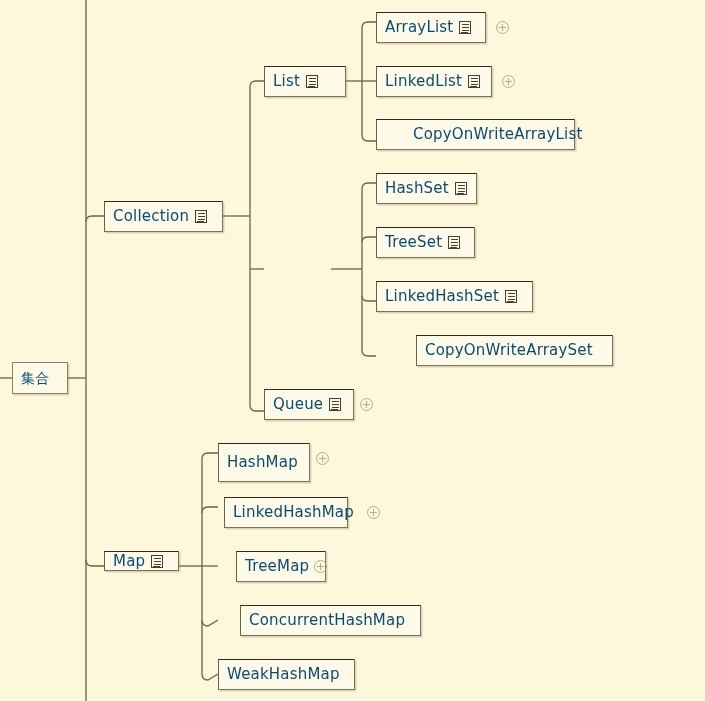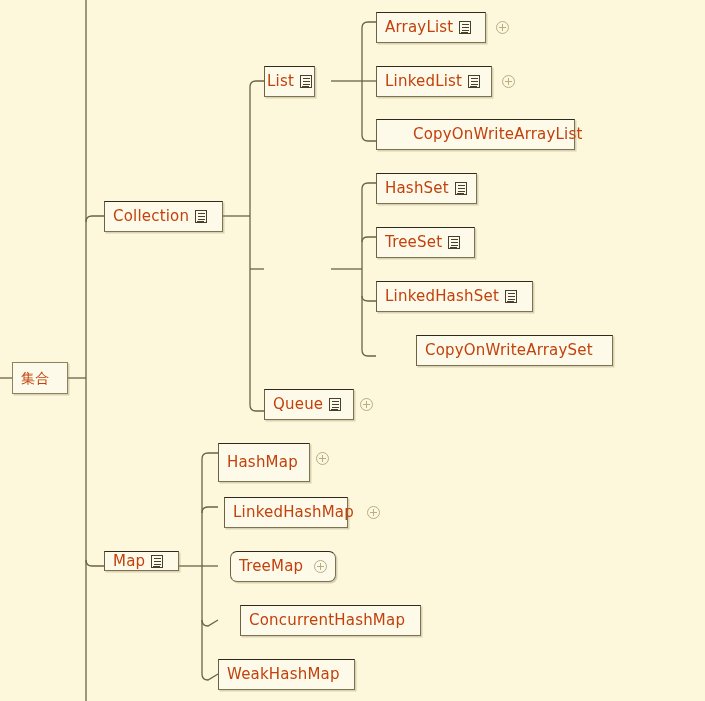--- a/index.html
+++ b/index.html
@@ -35,21 +35,21 @@
     background: #fdfaea;
     border: 1px solid #7d7351;
     border-top-color: #2f2a1c;
     border-left-color: #6b6244;
     box-shadow: 1.5px 1.5px 0 rgba(150,140,105,0.35);
     display: flex;
     align-items: center;
     gap: 6px;
     padding: 0 8px;
     white-space: nowrap;
-    color: #c2410c;
+    color: #0c4a6e;
     font-size: 15px;
     line-height: 1;
   }
   .node .label {
     letter-spacing: 0.2px;
   }
   .node.root {
     font-size: 14px;
     background: #fdfaea;
     border-color: #8d8260;
@@ -153,21 +153,21 @@
 
   <div class="node root" style="left:12px; top:362px; width:56px; height:32px;">
     <span class="label">集合</span>
   </div>
 
   <div class="node" style="left:104px; top:201px; width:119px; height:31px;">
     <span class="label">Collection</span>
     <span class="note-icon"></span>
   </div>
 
-  <div class="node" style="left:264px; top:66px; width:51px; height:31px;justify-content:center;">
+  <div class="node" style="left:264px; top:66px; width:82px; height:31px;">
     <span class="label">List</span>
     <span class="note-icon"></span>
   </div>
 
   <div class="node" style="left:376px; top:12px; width:110px; height:31px;">
     <span class="label">ArrayList</span>
     <span class="note-icon"></span>
   </div>
   <span class="expand-icon" style="left:496px; top:21px;"></span>
 
@@ -215,21 +215,21 @@
   <div class="node" style="left:218px; top:443px; width:92px; height:39px;">
     <span class="label">HashMap</span>
   </div>
   <span class="expand-icon" style="left:316px; top:452px;"></span>
 
   <div class="node" style="left:224px; top:497px; width:124px; height:31px;">
     <span class="label">LinkedHashMap</span>
   </div>
   <span class="expand-icon" style="left:367px; top:506px;"></span>
 
-  <div class="node" style="left:230px; top:551px; width:106px; height:31px;border-radius:7px;">
+  <div class="node" style="left:236px; top:551px; width:90px; height:31px;">
     <span class="label">TreeMap</span>
   </div>
   <span class="expand-icon" style="left:314px; top:560px;"></span>
 
   <div class="node" style="left:218px; top:605px; width:181px; height:31px;margin-left:22px;">
     <span class="label">ConcurrentHashMap</span>
   </div>
 
   <div class="node" style="left:218px; top:659px; width:137px; height:31px;">
     <span class="label">WeakHashMap</span>

